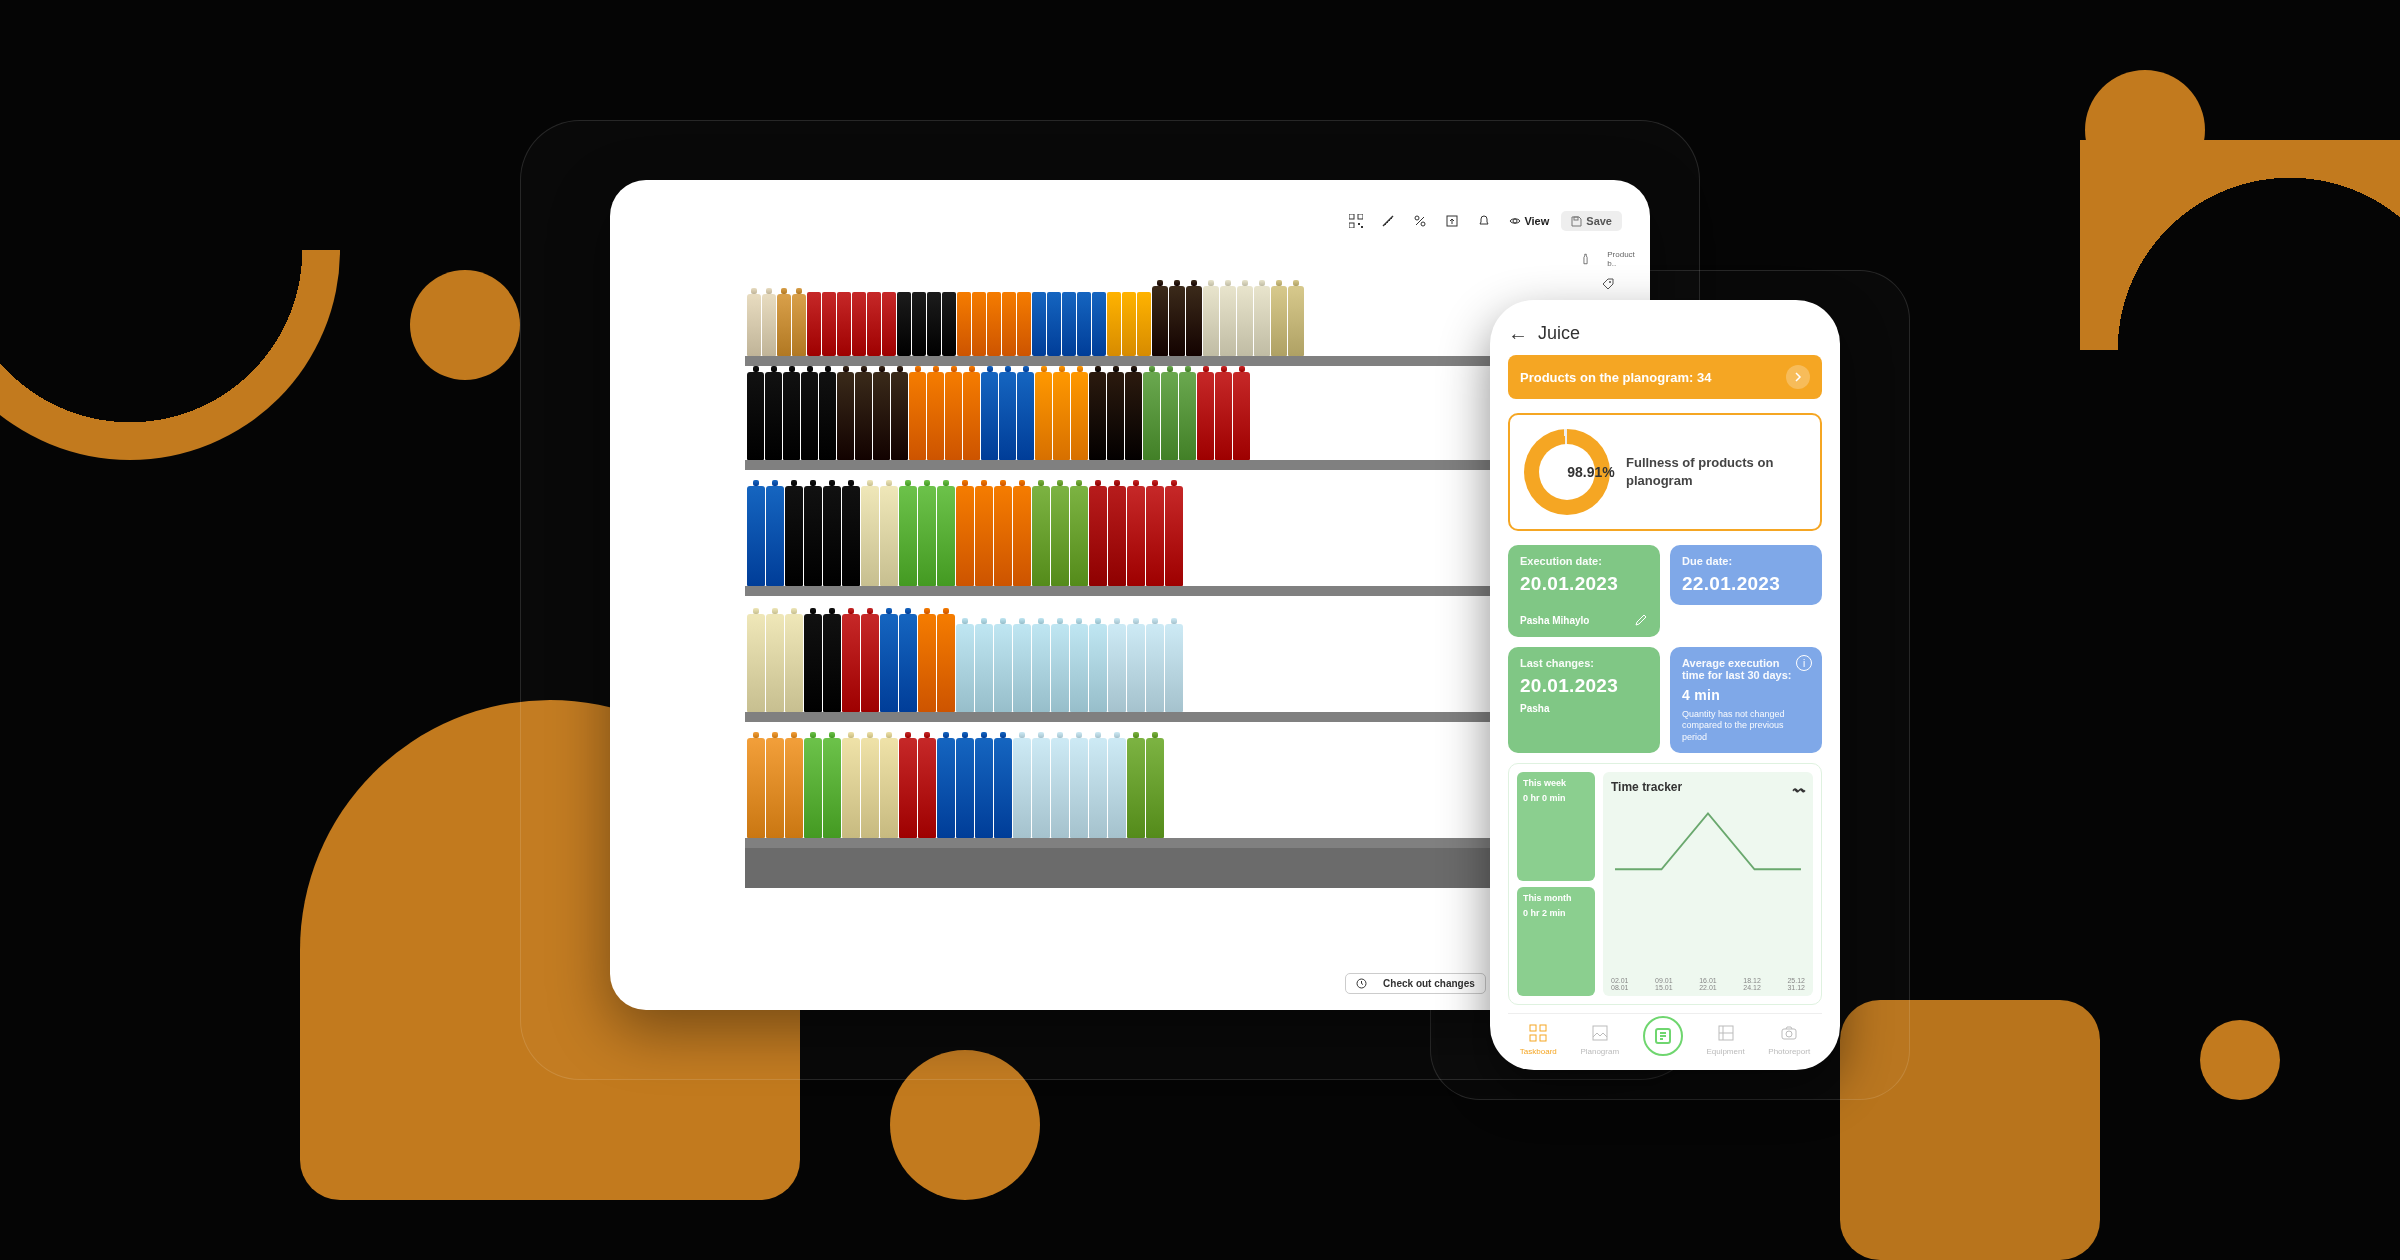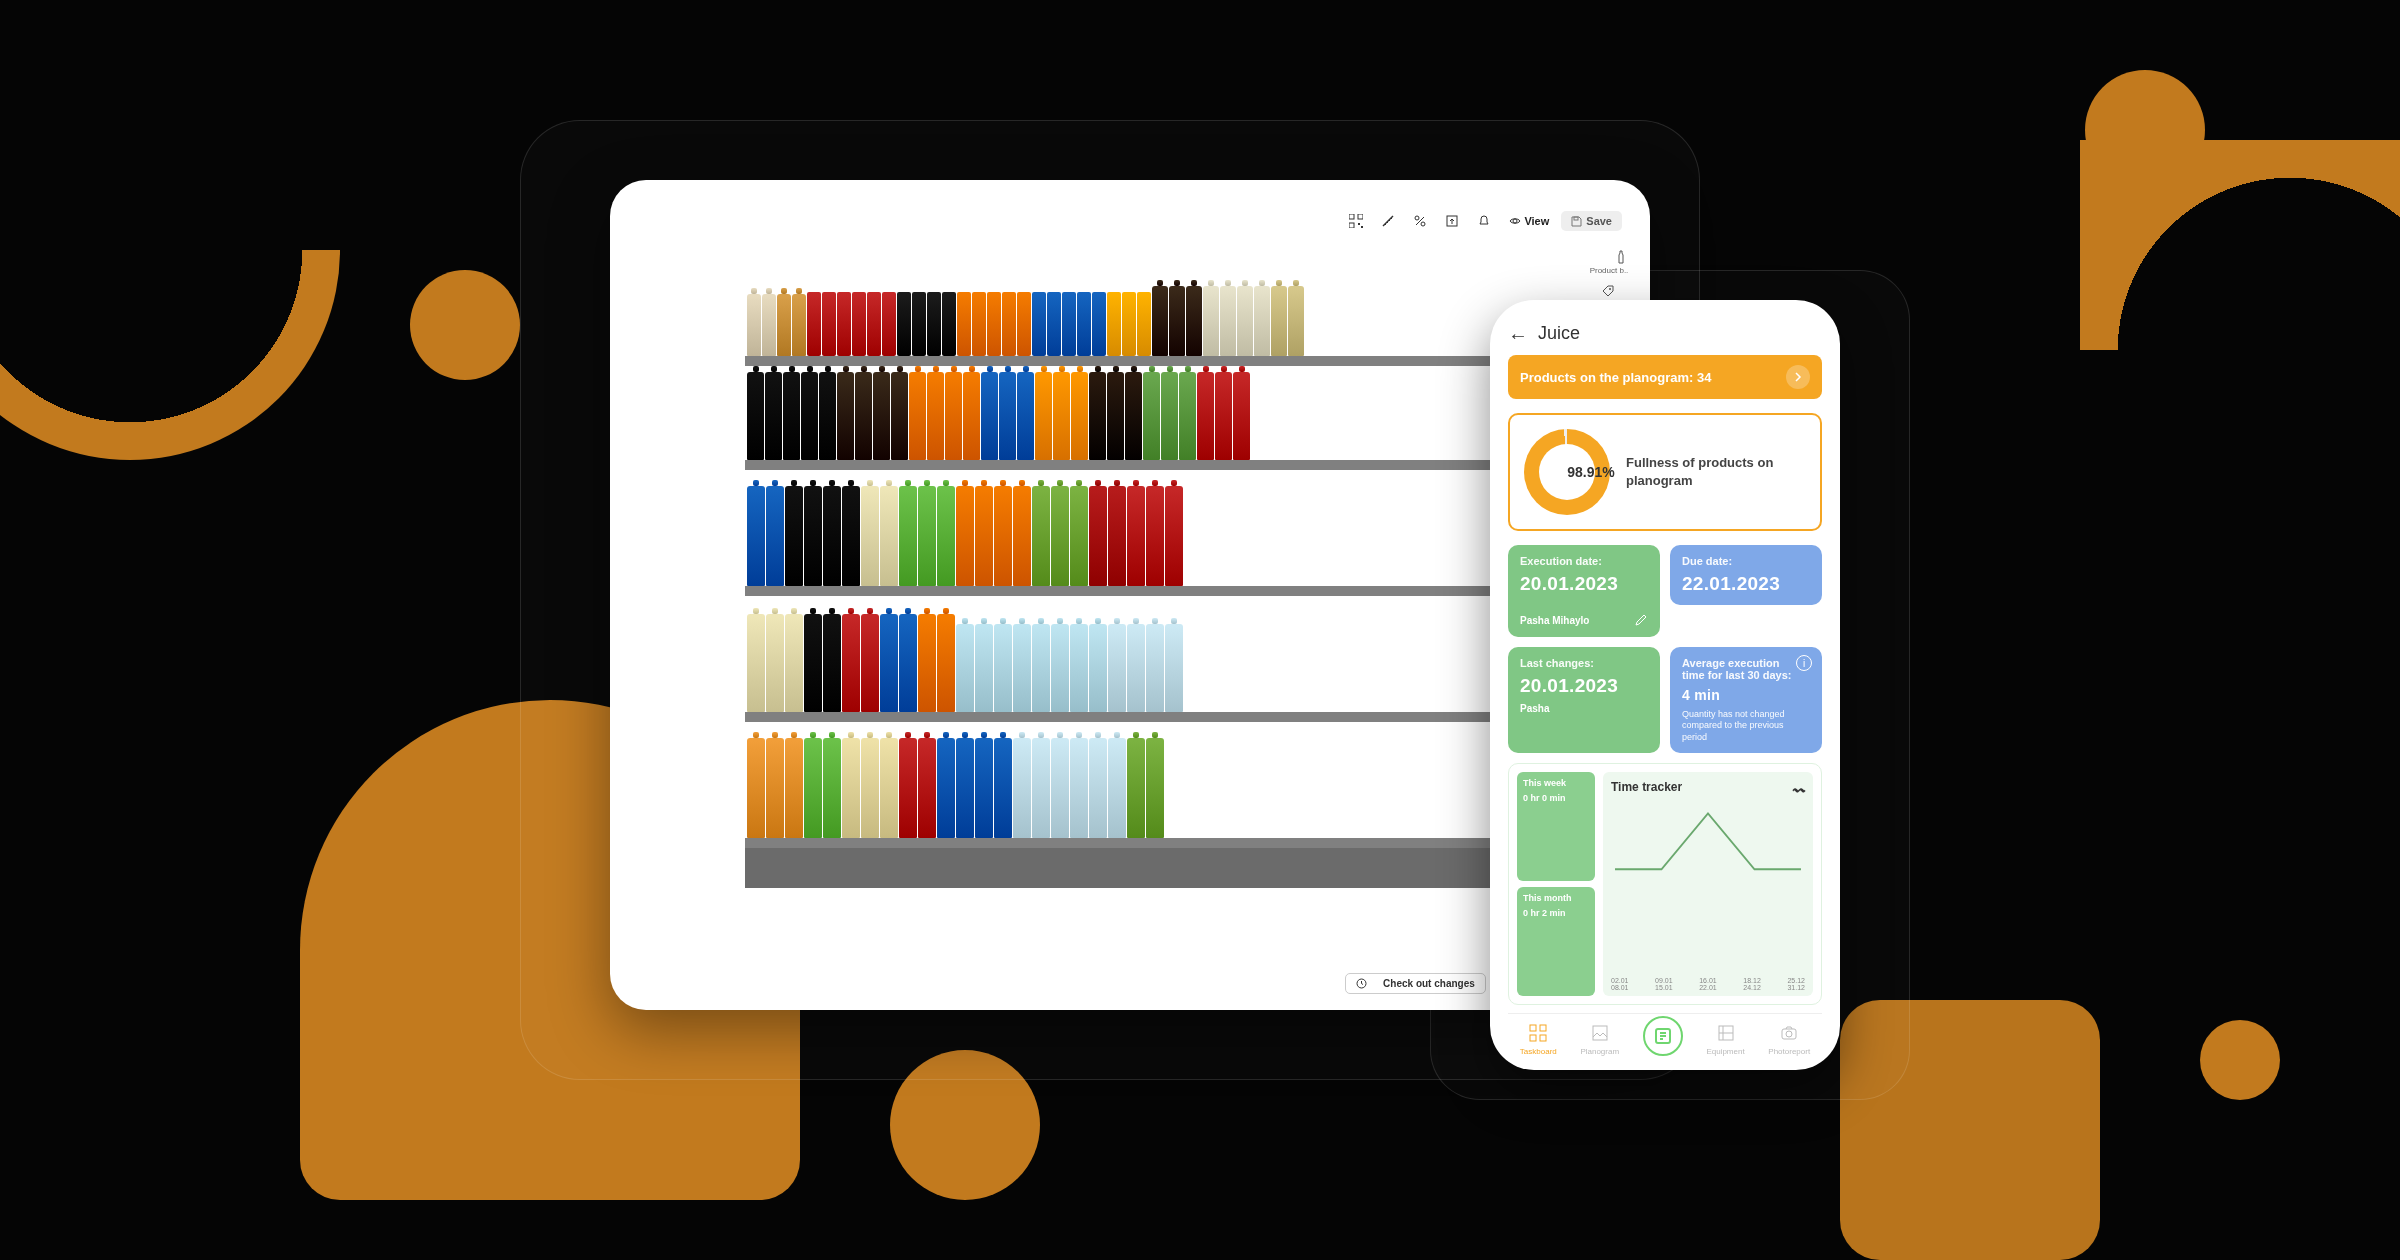--- a/index.html
+++ b/index.html
@@ -23,21 +23,21 @@
 .glass { position:absolute; border:1px solid rgba(255,255,255,0.12); border-radius:60px; background:rgba(255,255,255,0.02);}
 .glass1 { left:520px; top:120px; width:1180px; height:960px;}
 .glass2 { left:1430px; top:270px; width:480px; height:830px; border-radius:50px;}
 
 .tablet { position:absolute; left:610px; top:180px; width:1040px; height:830px; background:#fff; border-radius:36px; box-shadow:0 20px 60px rgba(0,0,0,0.4); padding:24px 28px;}
 .tb-toolbar { display:flex; justify-content:flex-end; align-items:center; gap:6px; height:34px;}
 .tb-btn { width:26px; height:26px; display:flex; align-items:center; justify-content:center; font-size:12px; color:#333; border-radius:4px;}
 .tb-view { font-size:11px; font-weight:600; color:#222; padding:0 6px; display:flex; align-items:center; gap:3px;}
 .tb-save { background:#eee; border-radius:5px; padding:4px 10px; font-size:11px; font-weight:600; color:#555; display:flex; align-items:center; gap:4px;}
 .tb-right { position:absolute; right:16px; top:70px; width:50px; display:flex; flex-direction:column; gap:10px; align-items:center; font-size:8px; color:#666;}
-.tb-right-item{display:flex;flex-direction:column;align-items:flex-end;gap:2px;}
+.tb-right-item{display:flex;align-items:center;gap:16px;}
 
 .planogram { margin-top:24px; width:770px; margin-left:auto; margin-right:auto; background:#808080; position:relative;}
 .shelf-set { background:#fff;}
 .shelf { height:104px; border-bottom:10px solid #808080; display:flex; align-items:flex-end; padding:0 2px; gap:1px; overflow:hidden;}
 .shelf.tall{height:126px;}
 .prod { flex:0 0 auto; border-radius:3px 3px 1px 1px; position:relative;}
 .bottle { width:16px; background:linear-gradient(#333,#111); }
 .bottle::before{content:"";position:absolute;top:-6px;left:50%;transform:translateX(-50%);width:6px;height:6px;background:inherit;border-radius:2px;}
 .can { width:14px; border-radius:2px;}
 .base { position:relative; height:40px; background:#6b6b6b;}

